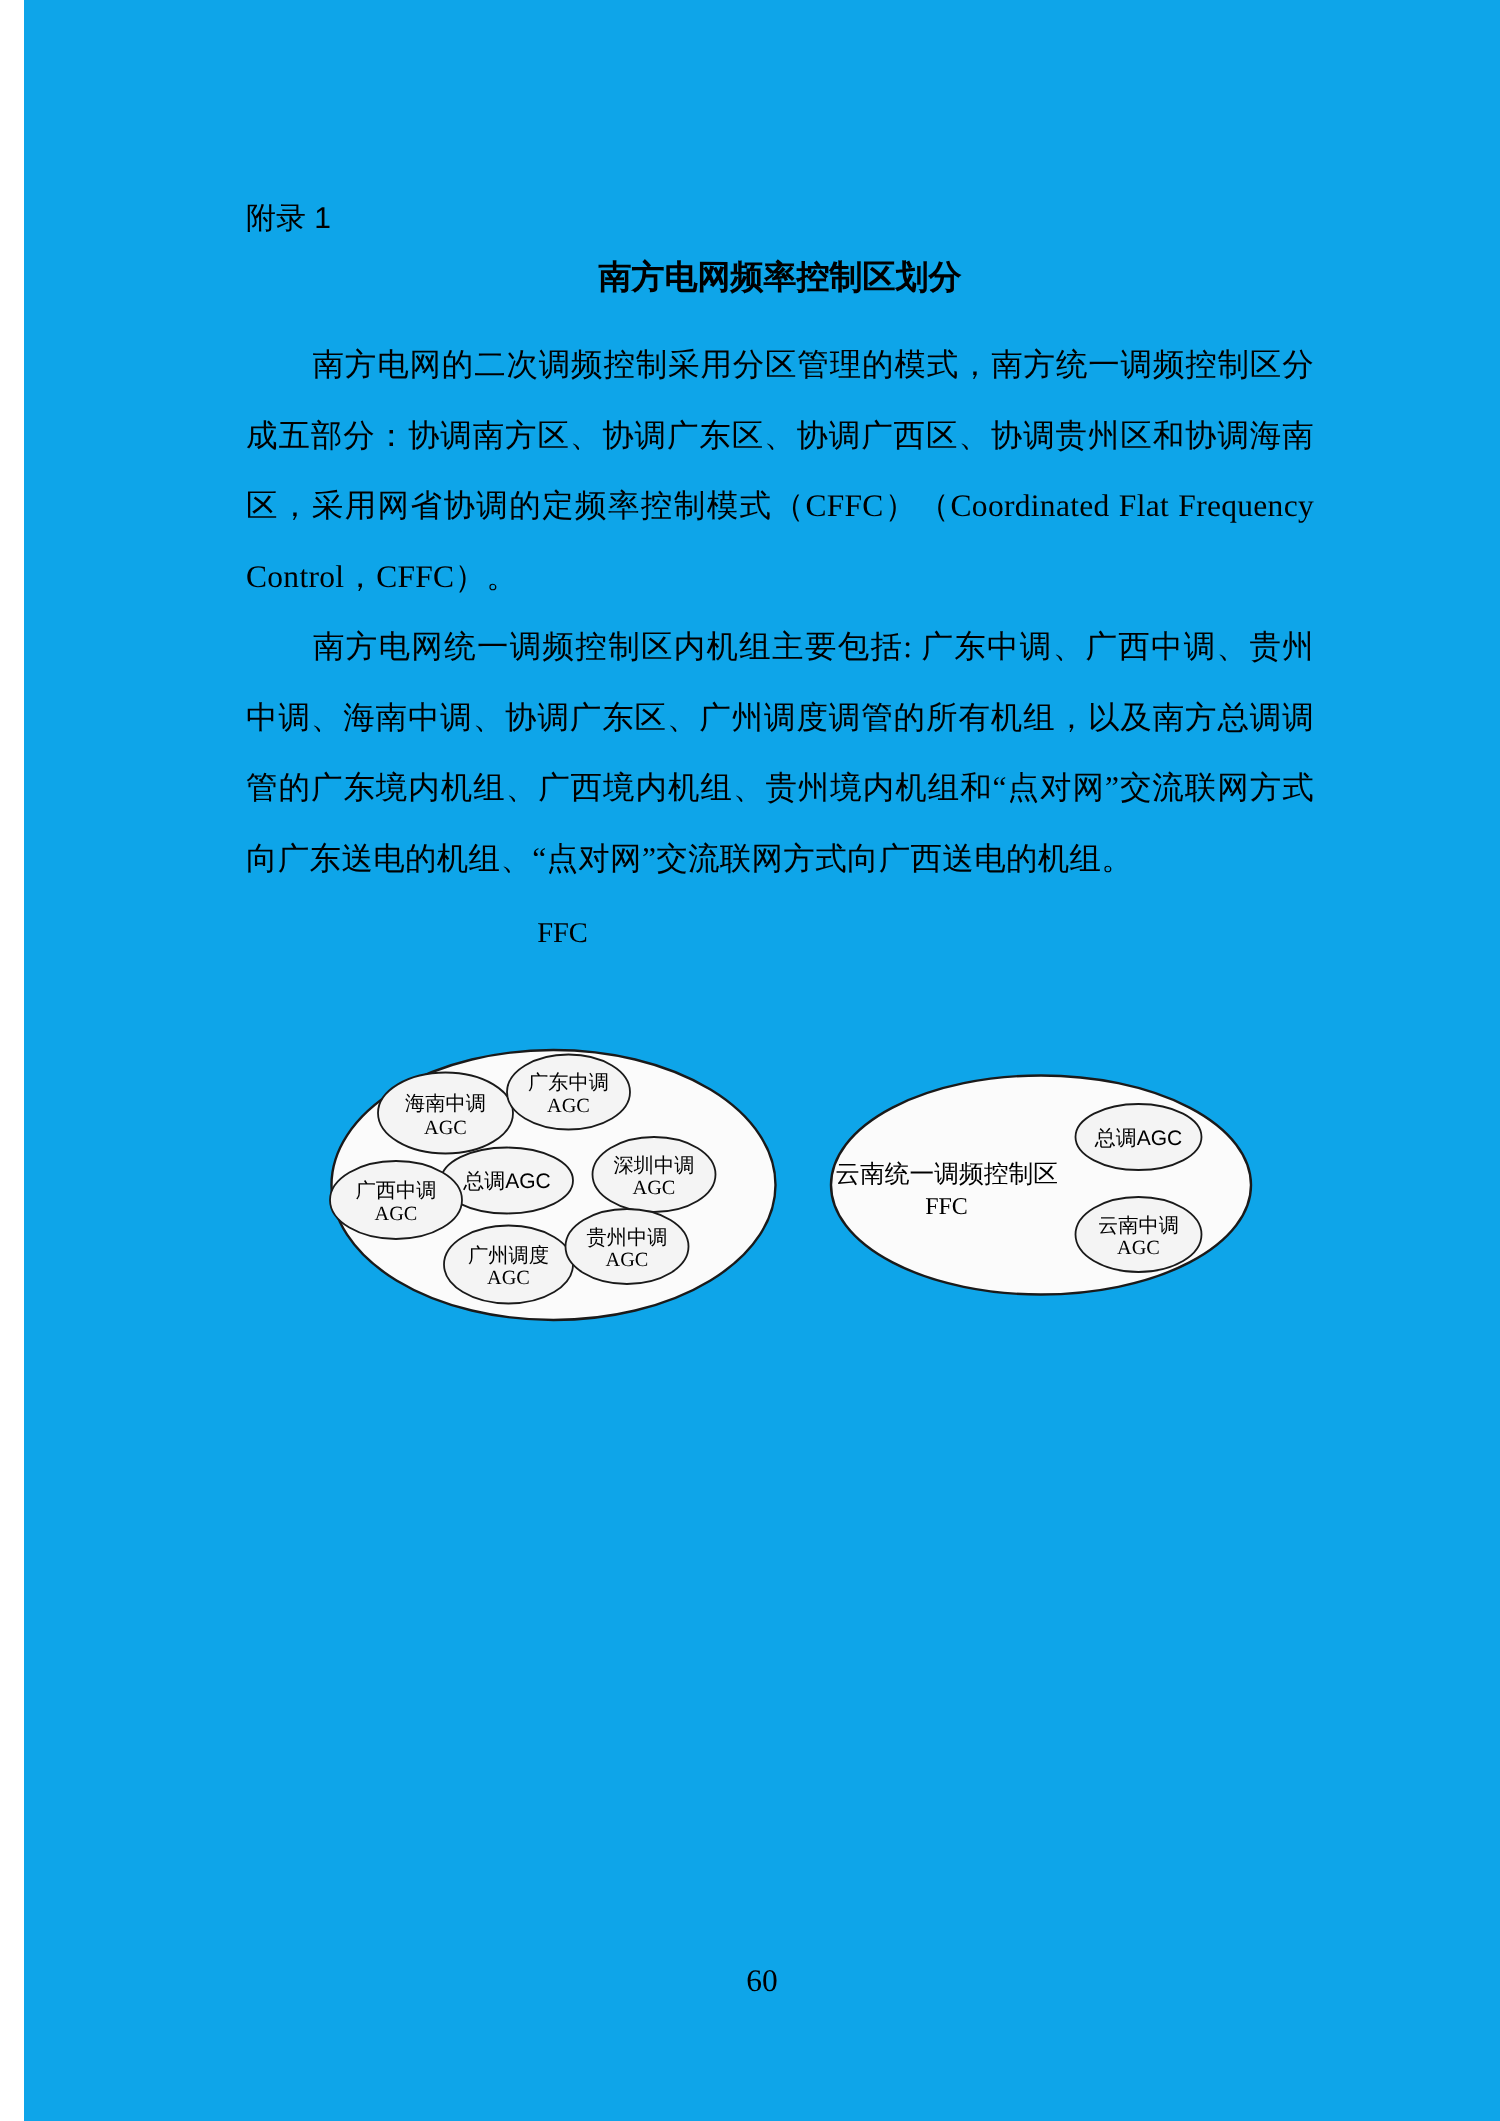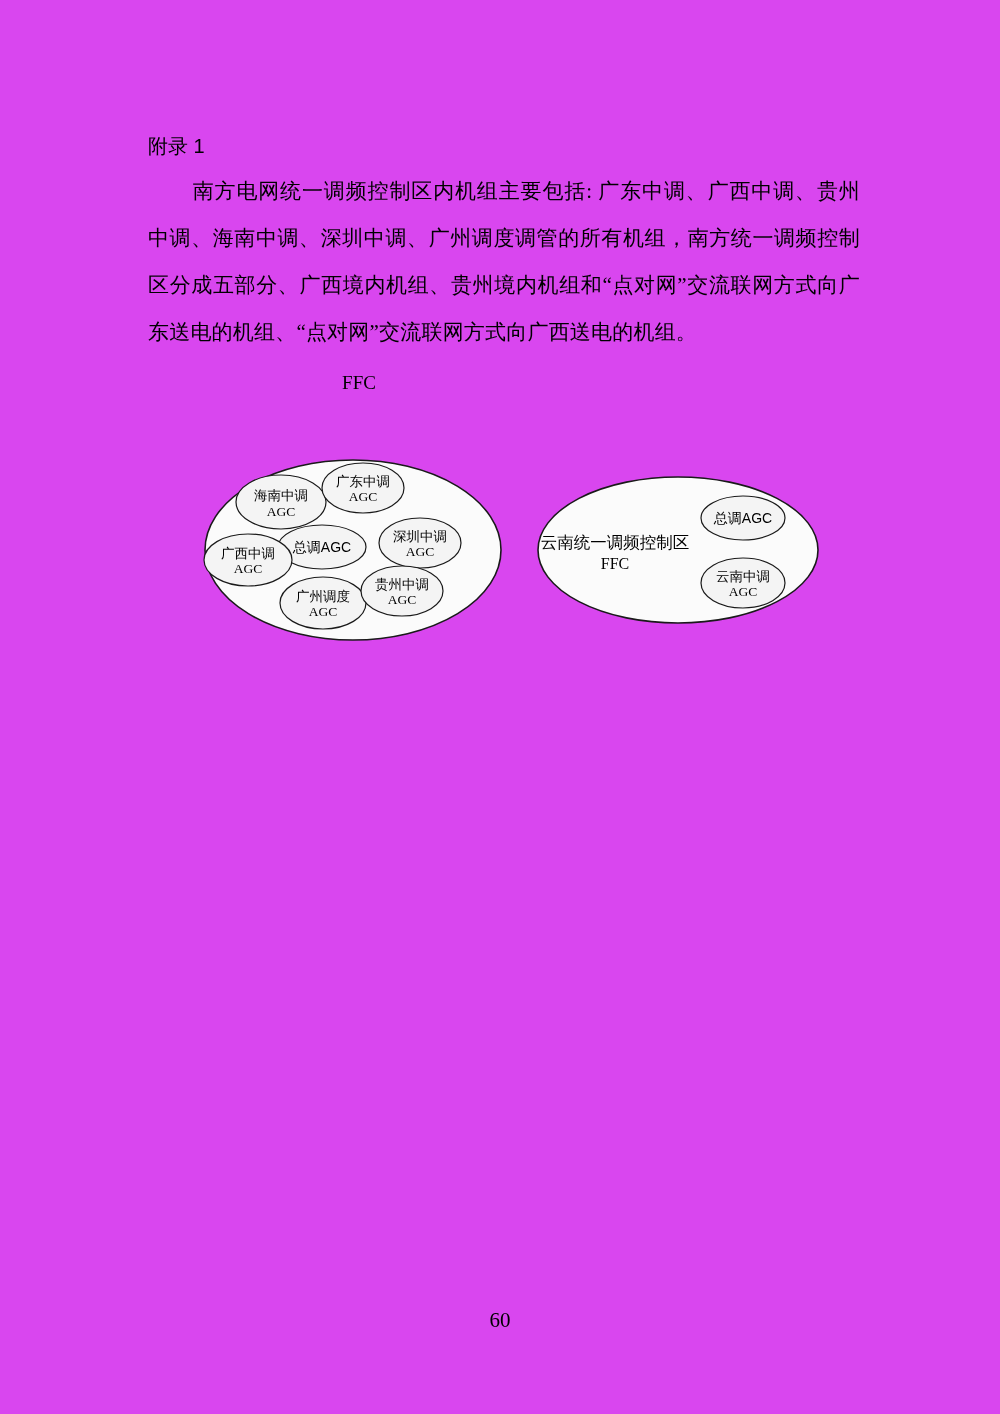--- a/index.html
+++ b/index.html
@@ -11,21 +11,22 @@
     width: 1000px;
     height: 1414px;
     position: relative;
     font-family: "Liberation Serif", serif;
     color: #000000;
     overflow: hidden;
   }
   .page {
     position: absolute;
     inset: 0;
-    background: #d946ef;
+    background: #0ea5e9;
+    margin-left: 16px;
   }
   .content {
     position: absolute;
     left: 148px;
     top: 130px;
     width: 712px;
   }
   .appendix-label {
     font-family: "Liberation Sans", sans-serif;
     font-size: 20px;
@@ -101,23 +102,25 @@
 </style>
 </head>
 <body>
 
 <div class="page">
 
   <div class="content">
 
     <div class="appendix-label">附录 1</div>
 
+    <div class="doc-title">南方电网频率控制区划分</div>
 
+    <p class="para"><span class="indent"></span><span>南方电网的二次调频控制采用分区管理的模式，南方统一调频控制区分成五部分：协调南方区、协调广东区、协调广西区、协调贵州区和协调海南区，采用网省协调的定频率控制模式（CFFC）（Coordinated Flat Frequency Control，CFFC）。</span></p>
 
-    <p class="para para2"><span class="indent"></span><span>南方电网统一调频控制区内机组主要包括: 广东中调、广西中调、贵州中调、海南中调、深圳中调、广州调度调管的所有机组，南方统一调频控制区分成五部分、广西境内机组、贵州境内机组和“点对网”交流联网方式向广东送电的机组、“点对网”交流联网方式向广西送电的机组。</span></p>
+    <p class="para para2"><span class="indent"></span><span>南方电网统一调频控制区内机组主要包括: 广东中调、广西中调、贵州中调、海南中调、协调广东区、广州调度调管的所有机组，以及南方总调调管的广东境内机组、广西境内机组、贵州境内机组和“点对网”交流联网方式向广东送电的机组、“点对网”交流联网方式向广西送电的机组。</span></p>
 
     <div class="figure">
 
       <div class="fig-caption">
         <div class="l2">FFC</div>
       </div>
 
       <svg class="fig-svg" width="712" height="300" viewBox="0 0 712 300">
 
         <ellipse cx="205" cy="180" rx="148" ry="90" fill="#fbfbfb" stroke="#1a1a1a" stroke-width="1.6"></ellipse>

